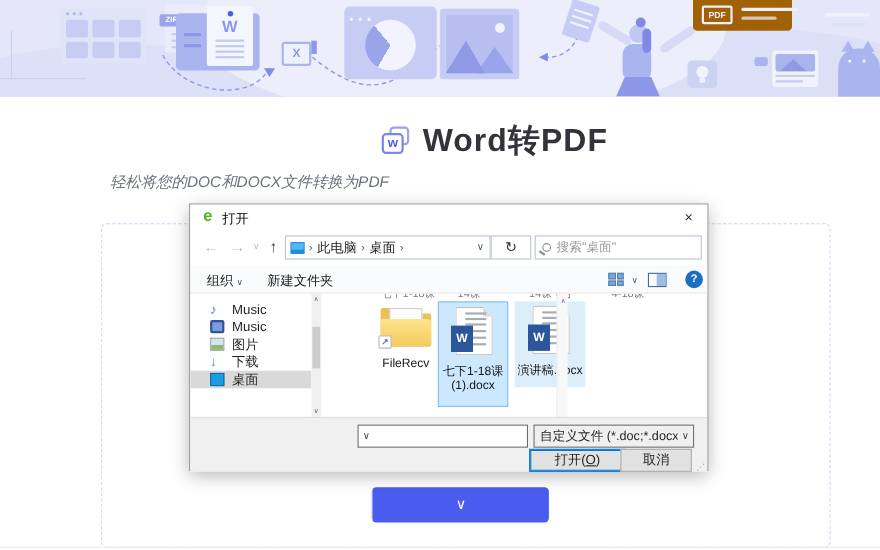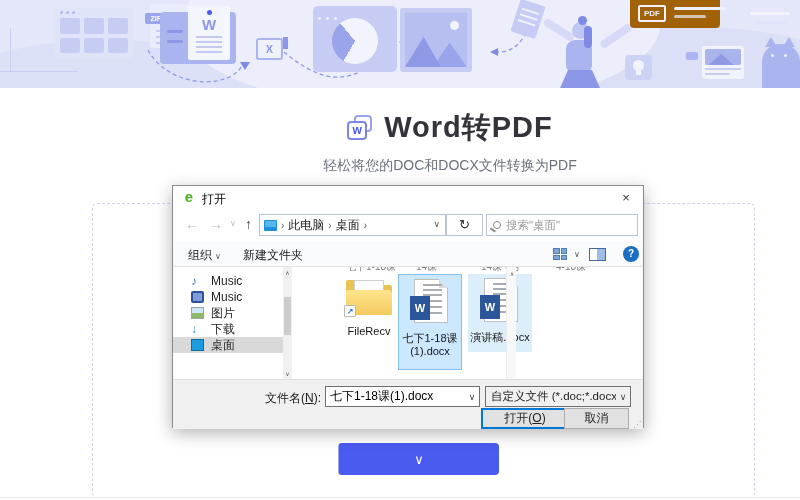--- a/index.html
+++ b/index.html
@@ -68,21 +68,21 @@
   .cat .e1 { left:3px; } .cat .e2 { left:21px; }
   .cat .eye { position:absolute; width:3px; height:3px; border-radius:50%; background:#f0f2fc; top:10px; }
   .rline { position:absolute; height:3px; border-radius:2px; }
 
   
   .title-row { position:absolute; left:100px; top:108px; width:700px; display:flex; align-items:center; justify-content:center; gap:10px; }
   .app-badge { position:relative; width:27px; height:27px; flex:0 0 auto; }
   .app-badge .back { position:absolute; left:7px; top:0; width:18px; height:17px; border:2px solid #9aa2ee; border-radius:4px; background:transparent; }
   .app-badge .front { position:absolute; left:0; top:6px; width:20px; height:19px; border:2px solid #7b85ea; border-radius:4px; background:#fff; color:#4a5bef; font-weight:bold; font-size:12px; text-align:center; line-height:15px; }
   .page-title { font-size:29px; font-weight:bold; color:#33333b; letter-spacing:1px; }
-  .subtitle { position:absolute; left:100px; top:157px; width:700px; text-align:center; font-size:14px; color:#6a707c; }
+  .subtitle { position:absolute; left:100px; top:157px; width:700px; font-size:14px; color:#6a707c;font-style:italic; }
   .upload-zone { position:absolute; left:92px; top:203px; width:663px; height:295px; border:1px dashed #ccd1f1; border-radius:5px; }
   .select-btn { position:absolute; left:338px; top:443px; width:161px; height:32px; background:#4a5bef; border-radius:4px; display:flex; align-items:center; cursor:pointer; }
   .select-btn .lbl { width:124px; text-align:center; color:#fff; font-size:14px; }
   .select-btn .div { width:1px; height:32px; background:rgba(255,255,255,.45); }
   .select-btn .car { flex:1; text-align:center; color:#fff; font-size:13px; }
   .bottom-divider { position:absolute; left:0; top:497px; width:800px; height:1px; background:#e9e9f1; }
 
   
   .dialog { position:absolute; left:172px; top:185px; width:472px; height:243px; background:#fff; border:1px solid #8a8a8a; box-shadow:0 5px 16px rgba(0,0,0,.30); z-index:10; font-size:12px; color:#1f1f1f; }
   .titlebar { position:absolute; left:0; top:0; width:100%; height:24px; background:#fff; }
@@ -407,23 +407,21 @@
           </div>
           <div class="nm" style="margin-top:7px;">演讲稿.docx</div>
         </div>
       </div>
       <div class="file-scroll">
         <span class="sarrow" style="top:3px;width:10px;">∧</span>
       </div>
     </div>
 
     <div class="bottombar">
-      <span class="fn-label"><span>文件名(</span><span class="u">N</span><span>):</span></span>
       <div class="fn-input">
-        <input readonly="" value="七下1-18课(1).docx" style="">
         <span class="car">∨</span>
       </div>
       <div class="ft-combo">
         <span class="tx">自定义文件 (*.doc;*.docx)</span>
         <span class="car">∨</span>
       </div>
       <div class="dlg-btn btn-open"><span>打开(</span><span class="u">O</span><span>)</span></div>
       <div class="dlg-btn btn-cancel">取消</div>
       <span class="grip">⋰</span>
     </div>

